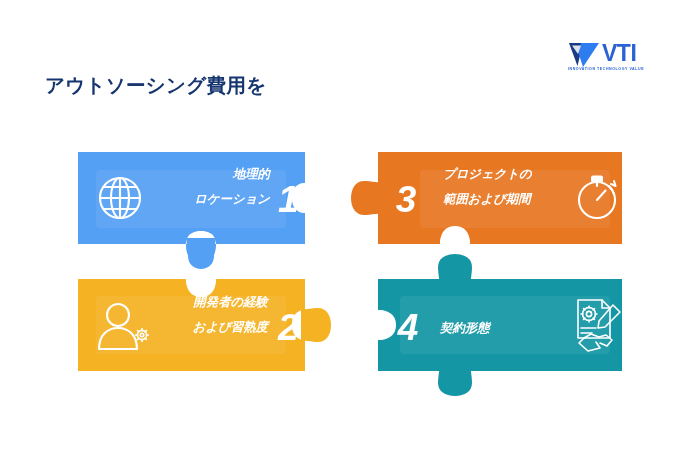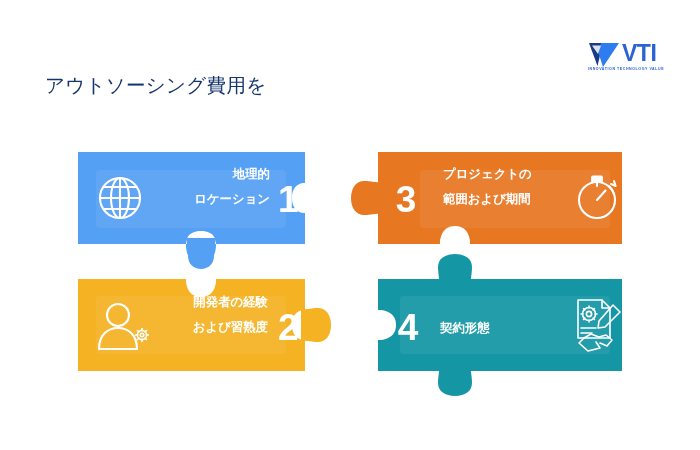--- a/index.html
+++ b/index.html
@@ -10,45 +10,45 @@
     position:relative;
     overflow:hidden;
   }
   .slide { position:absolute; inset:0; background:#fff; }
 
   
   .title {
     position:absolute;
     left:45px; top:40px;
     font-size:19.5px;
-    font-weight:normal;
+    font-weight:bold;
     line-height:1.55;
     color:#15356E;
     letter-spacing:0.3px;
     white-space:pre-line;
   }
   .logo {
     position:absolute;
-    right:20px; top:40px;
+    right:40px; top:40px;
     width:92px; height:38px;
   }
   .logo-mark { position:absolute; left:0; top:2px; }
   .logo-word {
     position:absolute; left:34px; top:0px;
     font-size:23px; font-weight:bold; color:#2B63D4;
     letter-spacing:-0.5px; line-height:26px;
   }
   .logo-tag {
     position:absolute; left:0px; top:27px;
     font-size:3.6px; color:#2B63D4; letter-spacing:0.55px;
     font-weight:bold; white-space:nowrap;
   }
 
   
-  .board { position:absolute; left:0; top:130px; width:652px; height:270px; }
+  .board { position:absolute; left:0; top:130px; width:652px; height:270px;font-style:italic; }
   .board svg { display:block; }
 
   .piece-label {
     fill:#ffffff;
     font-family:"Liberation Sans","DejaVu Sans",sans-serif;
     font-size:12.4px;
     font-weight:bold;
   }
   .piece-num {
     fill:#ffffff;

